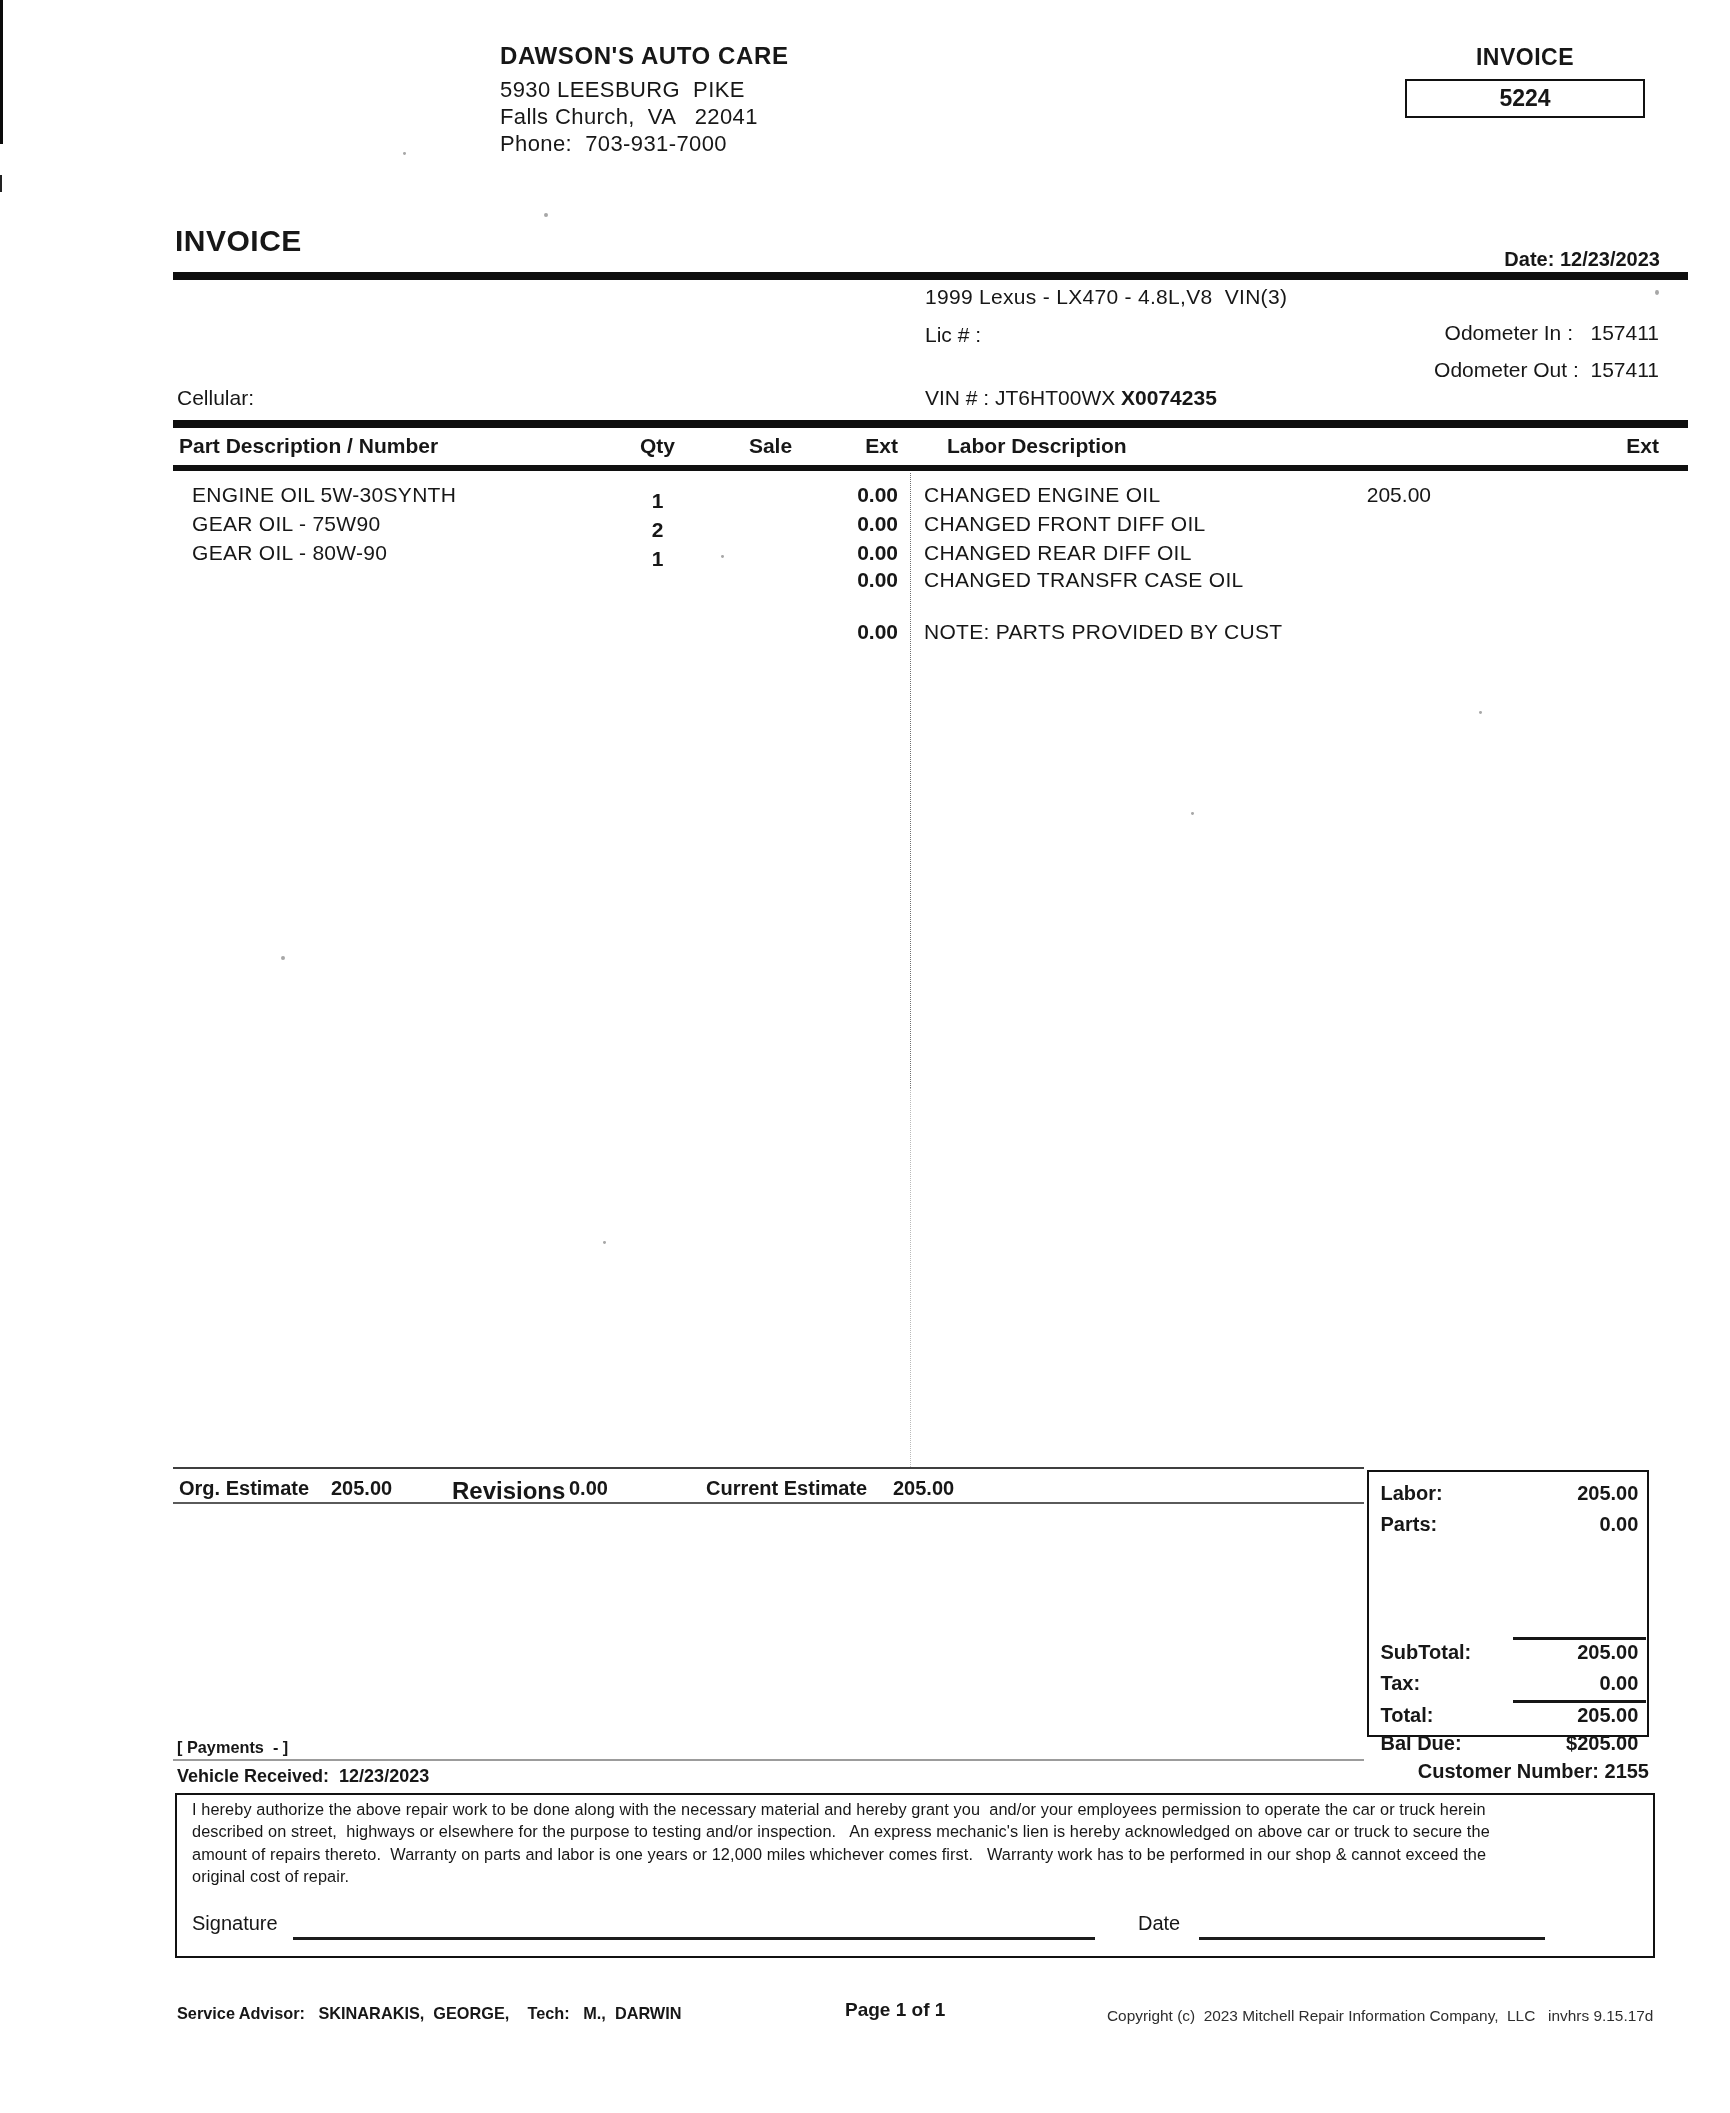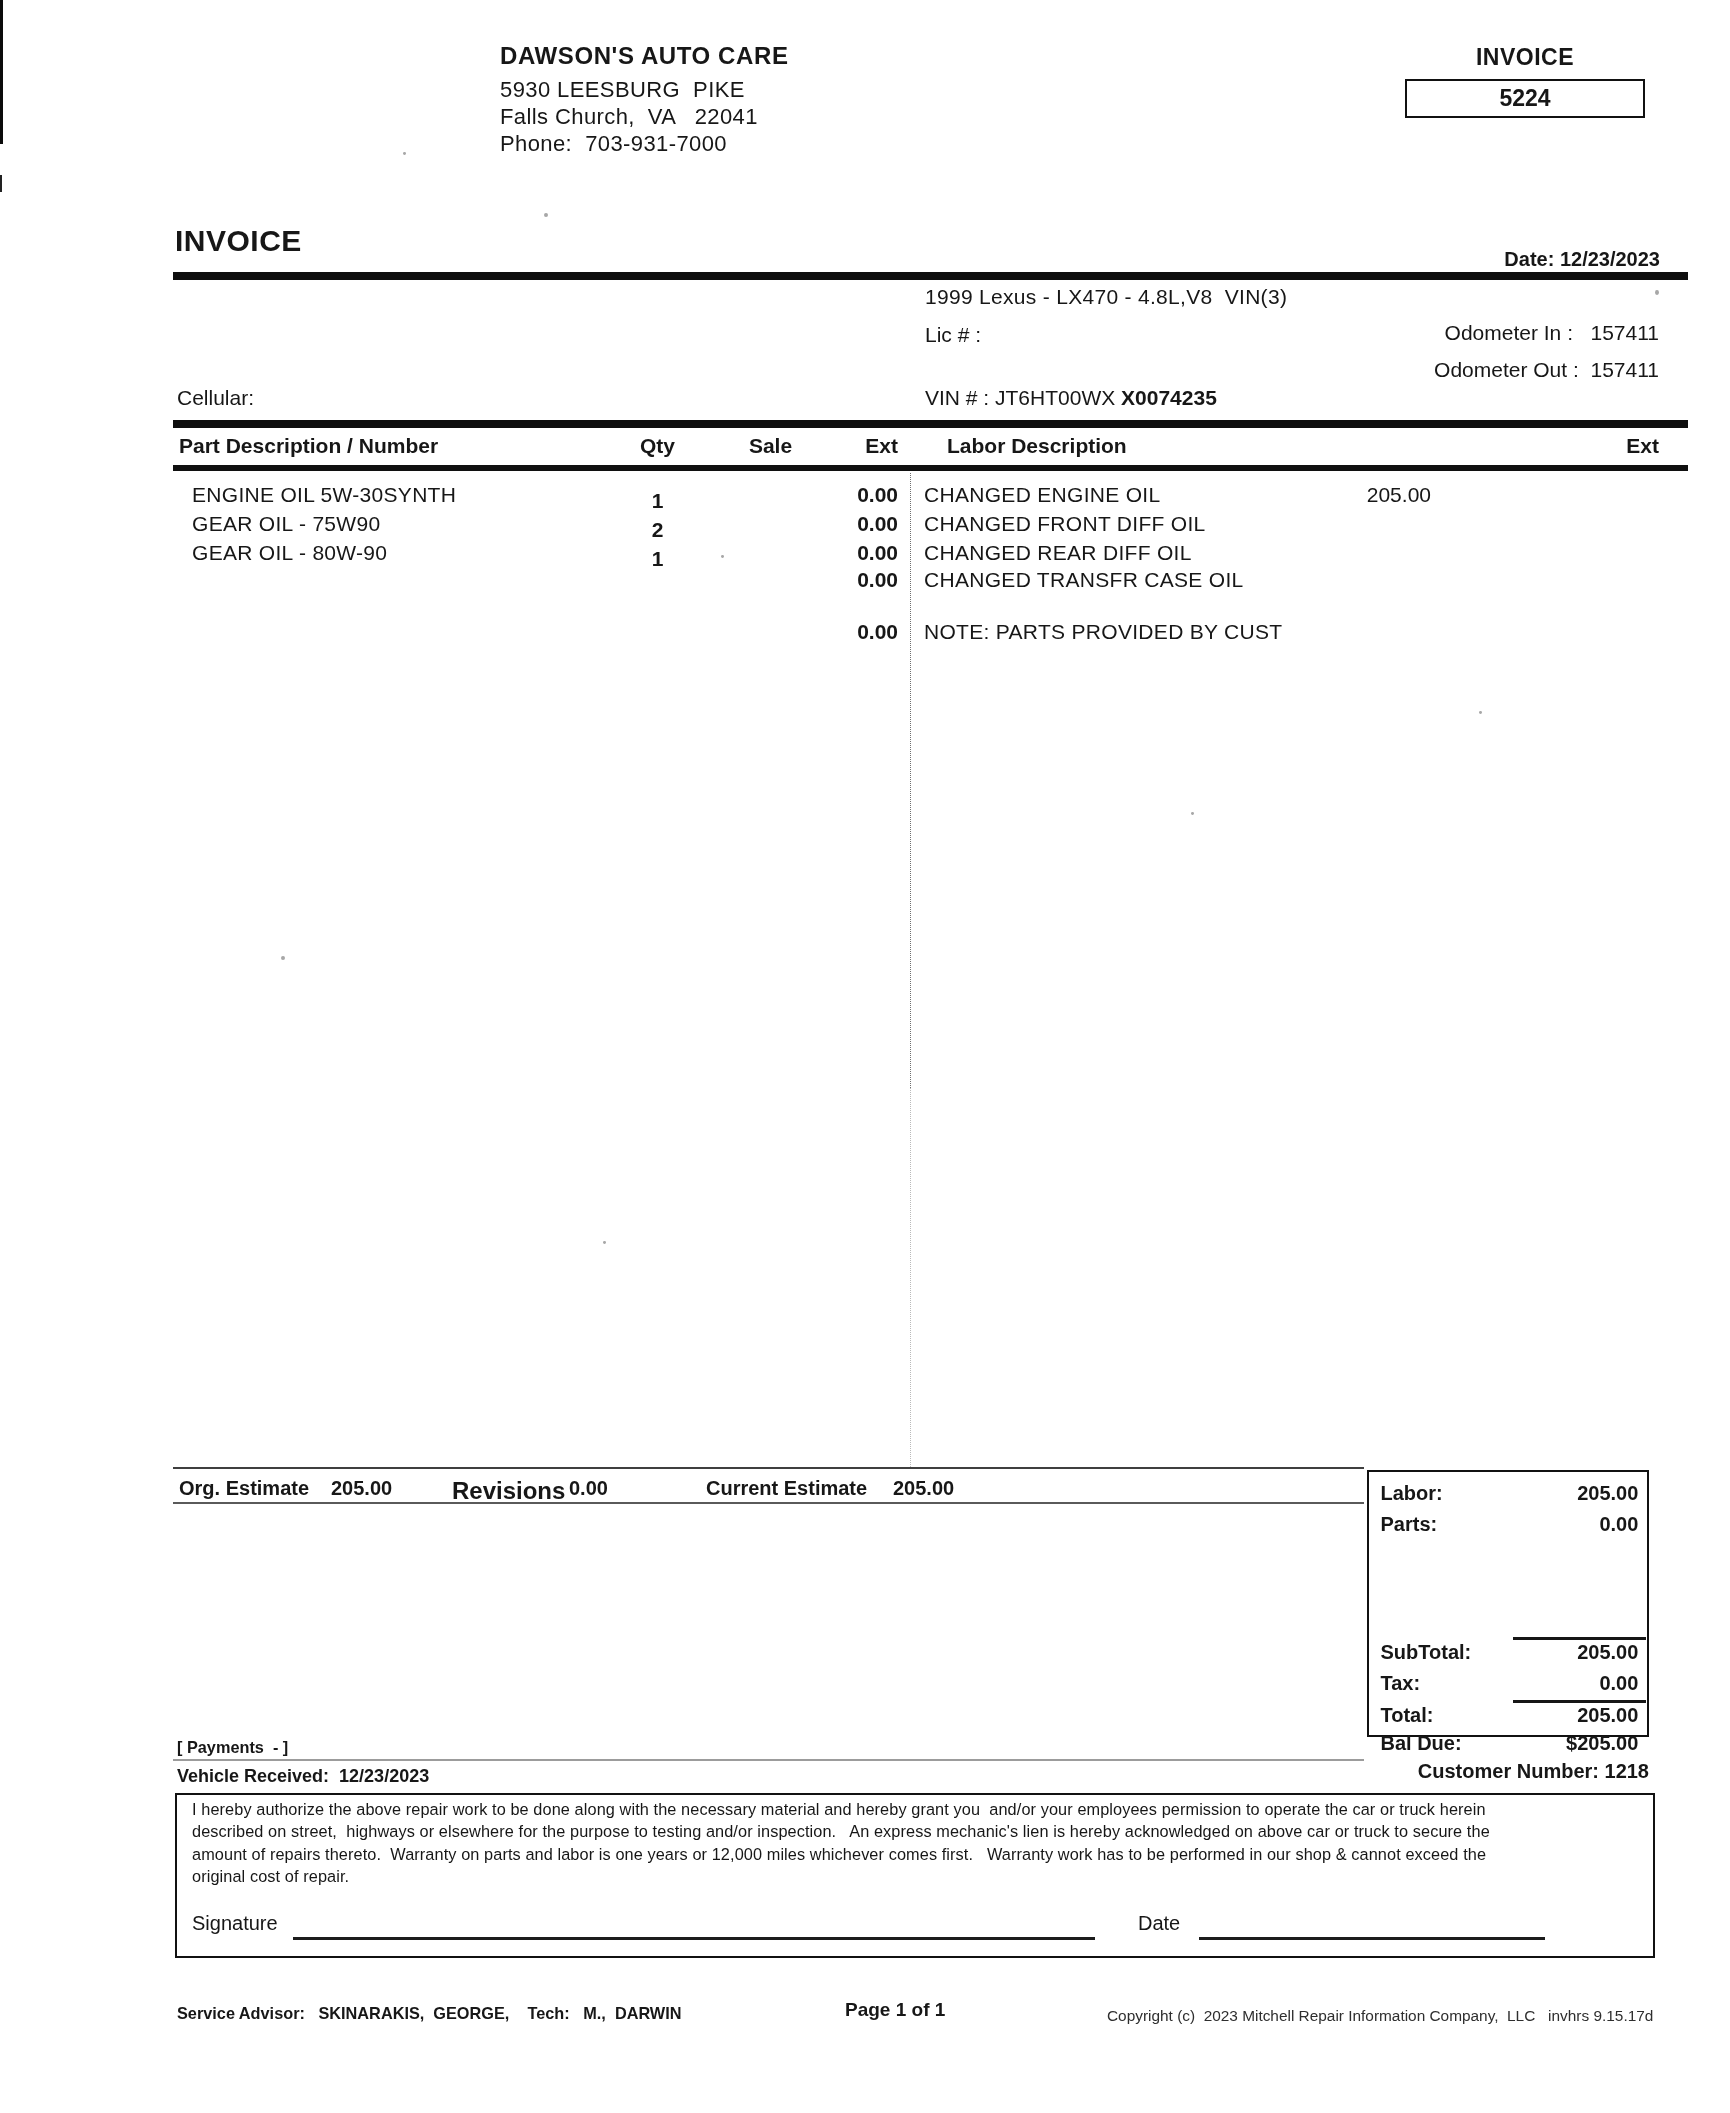--- a/index.html
+++ b/index.html
@@ -221,21 +221,21 @@
     <div class="tline2"></div>
     <div class="trow" style="top:232px;">
       <span class="tlabel">Total:</span>
       <span class="tvalue">205.00</span>
     </div>
     <div class="trow" style="top:260px;">
       <span class="tlabel">Bal Due:</span>
       <span class="tvalue">$205.00</span>
     </div>
   </div>
-  <div class="cust-num pre">Customer Number: 1218</div>
+  <div class="cust-num pre">Customer Number: 2155</div>
 
   <div class="payments pre">[ Payments  - ]</div>
   <div class="pay-line"></div>
   <div class="veh-rec pre">Vehicle Received:  12/23/2023</div>
 
   <div class="auth-box"></div>
   <div class="auth-l auth-l1">described on street,  highways or elsewhere for the purpose to testing and/or inspection.   An express mechanic's lien is hereby acknowledged on above car or truck to secure the</div>
   <div class="auth-l auth-l0">I hereby authorize the above repair work to be done along with the necessary material and hereby grant you  and/or your employees permission to operate the car or truck herein</div>
   <div class="auth-l auth-l2">amount of repairs thereto.  Warranty on parts and labor is one years or 12,000 miles whichever comes first.   Warranty work has to be performed in our shop &amp; cannot exceed the</div>
   <div class="auth-l auth-l3">original cost of repair.</div>

